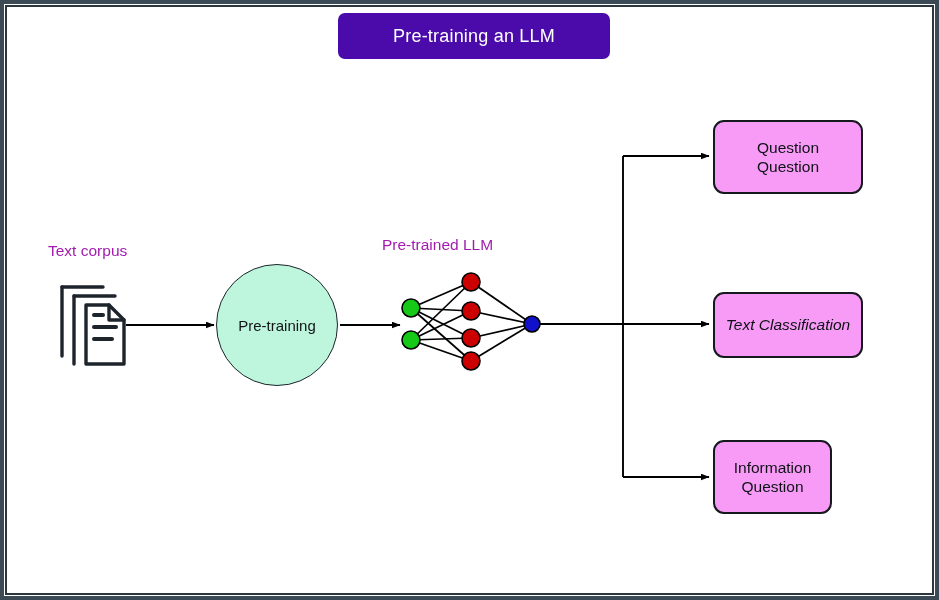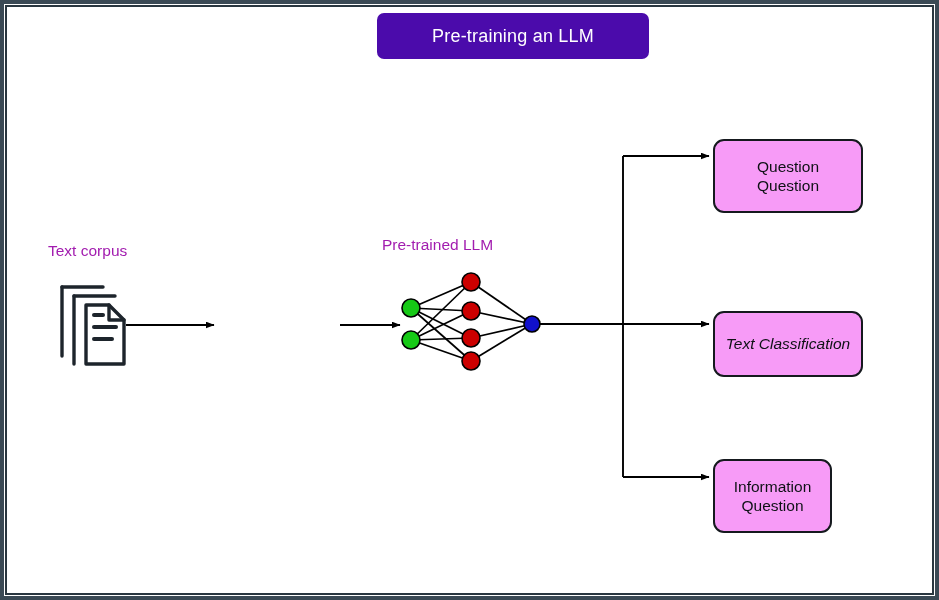--- a/index.html
+++ b/index.html
@@ -37,21 +37,20 @@
     position: absolute;
     left: 334px;
     top: 9px;
     width: 272px;
     height: 46px;
     background: #4b0bab;
     border-radius: 7px;
     display: flex;
     align-items: center;
     justify-content: center;
-    margin-left: 39px;
   }
   #title-banner .title-text {
     color: #ffffff;
     font-size: 18px;
     letter-spacing: 0.2px;
     white-space: nowrap;
   }
 
   
   .plain-label {
@@ -89,21 +88,20 @@
     position: absolute;
     background: #f79bf7;
     border: 2.2px solid #15191e;
     border-radius: 11px;
     box-sizing: border-box;
     display: flex;
     align-items: center;
     justify-content: center;
     text-align: center;
     line-height: 1.25;
-    margin-top: 19px;
   }
   .task-box .task-text {
     font-size: 15.5px;
     color: #0e1115;
     padding: 0 6px;
   }
   #task-box-qa  { left: 709px; top: 116px; width: 150px; height: 74px; }
   #task-box-tc  { left: 709px; top: 288px; width: 150px; height: 66px; font-style: italic; }
   #task-box-ir  { left: 709px; top: 436px; width: 119px; height: 74px; }
 
@@ -185,20 +183,23 @@
     </svg>
 
     <div id="title-banner">
       <span class="title-text">Pre-training an LLM</span>
     </div>
 
     <div class="plain-label" id="label-text-corpus">Text corpus</div>
 
     <div class="plain-label" id="label-pretrained-llm">Pre-trained LLM</div>
 
+    <div id="pretraining-circle">
+      <span class="circle-text">Pre-training</span>
+    </div>
 
     <div class="task-box" id="task-box-qa">
       <span class="task-text">
         <span>Question</span><br>
         <span>Question</span>
       </span>
     </div>
 
     <div class="task-box" id="task-box-tc">
       <span class="task-text">Text Classification</span>

